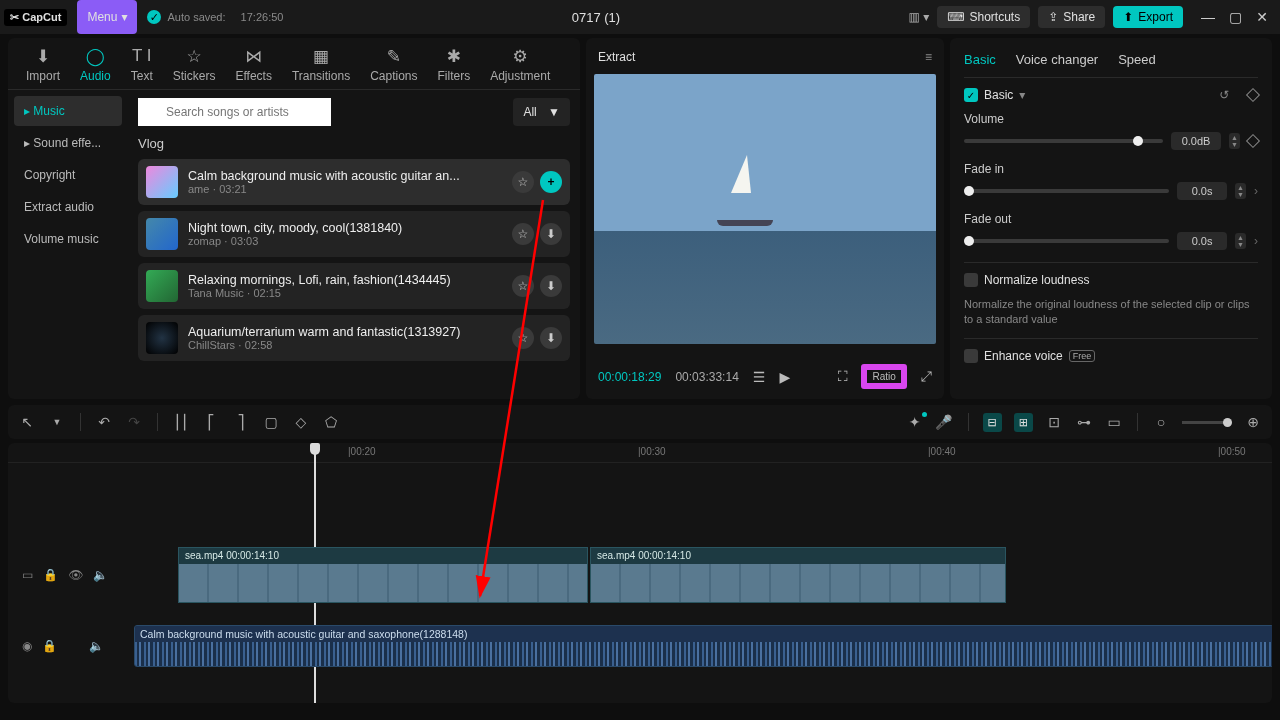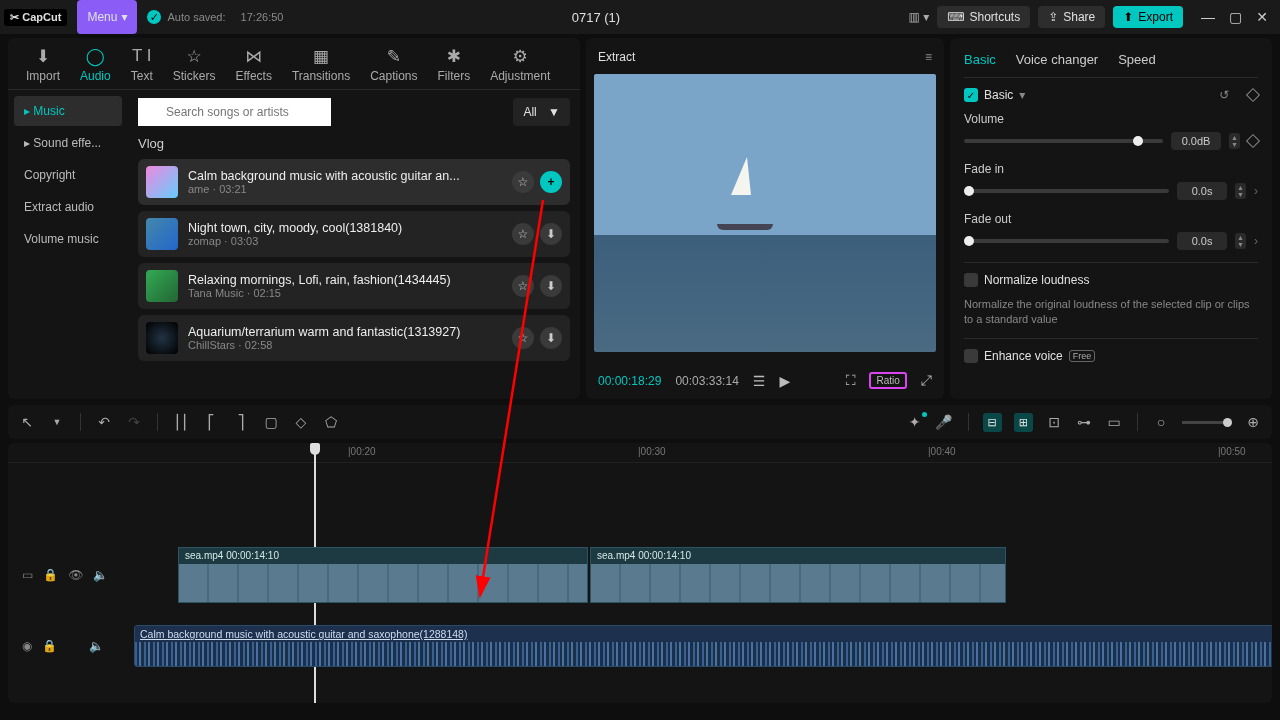--- a/index.html
+++ b/index.html
@@ -52,21 +52,21 @@
   .player { flex:1; background:#141414; border-radius:6px; margin:4px 6px 0 6px; display:flex; flex-direction:column; padding:8px;}
   .player-head { display:flex; justify-content:space-between; align-items:center; padding:4px 4px 10px;}
   .preview { flex:1; background: linear-gradient(#7ba4c9 0%, #7ba4c9 58%, #3c5f7c 58%, #4a6a82 100%); border-radius:2px; position:relative; overflow:hidden;}
   .sailboat { position:absolute; left:40%; top:30%; width:0; height:0; border-left:16px solid transparent; border-right:4px solid transparent; border-bottom:38px solid #f5f5f0;}
   .hull { position:absolute; left:36%; top:54%; width:56px; height:6px; background:#445; border-radius:0 0 6px 6px;}
   .player-controls { display:flex; align-items:center; gap:14px; padding:20px 4px 2px; color:#999;}
   .pc-time { color:#00c7c0; font-size:12px;}
   .pc-dur { color:#aaa; font-size:12px;}
   .pc-spacer { flex:1;}
   .pc-icon { font-size:14px; color:#bbb;}
-  .ratio-btn { border:2px solid #d946ef; padding:1px 5px; border-radius:3px; font-size:10px; color:#bbb;}
+  .ratio-btn { border:6px solid #d946ef; padding:1px 5px; border-radius:3px; font-size:10px; color:#bbb;}
   
   .inspector { width:322px; background:#141414; border-radius:6px; margin:4px 8px 0 0; padding:0 14px; overflow:hidden;}
   .insp-tabs { display:flex; gap:20px; padding:14px 0 10px;}
   .insp-tab { font-size:13px; color:#ccc; font-weight:500;}
   .insp-tab.active { color:#00c7c0;}
   .insp-section-head { display:flex; align-items:center; gap:6px; padding:10px 0; border-top:1px solid #2a2a2a;}
   .checkbox { width:14px; height:14px; background:#00c7c0; border-radius:3px; display:flex; align-items:center; justify-content:center; color:#000; font-size:10px;}
   .checkbox.off { background:#3a3a3a;}
   .insp-head-spacer {flex:1;}
   .prop-row { margin-bottom:12px;}
@@ -94,21 +94,21 @@
   .playhead { position:absolute; top:0; bottom:0; width:2px; background:#ddd; left:306px;}
   .playhead::before { content:''; position:absolute; top:0; left:-4px; width:10px; height:12px; background:#ddd; border-radius:2px 2px 5px 5px;}
   .tl-body { position:relative; height:240px;}
   .track-row { position:absolute; left:0; right:0; display:flex; align-items:center;}
   .track-head { width:120px; display:flex; align-items:center; gap:10px; padding-left:14px; color:#888;}
   .clip-area { flex:1; position:relative; height:100%;}
   .video-clip { position:absolute; height:56px; background:#1d3a42; border:1px solid #2a5560; border-radius:0; overflow:hidden;}
   .clip-label { position:absolute; top:2px; left:6px; font-size:10px; color:#d5e8e5; z-index:2;}
   .clip-thumbs { position:absolute; top:16px; left:0; right:0; bottom:0; background: repeating-linear-gradient(90deg, #5a7a8f 0, #5a7a8f 28px, #4a6a7f 28px, #4a6a7f 30px);}
   .audio-clip { position:absolute; height:42px; background:#1a2f4a; border:1px solid #2a4a6a; border-radius:3px; overflow:hidden;}
-  .audio-label { font-size:10.5px; color:#cde; padding:2px 5px; background:rgba(30,50,80,0.8);text-decoration:underline;}
+  .audio-label { font-size:10.5px; color:#cde; padding:2px 5px; background:rgba(30,50,80,0.8);}
   .waveform { position:absolute; top:16px; left:0; right:0; bottom:0; background: repeating-linear-gradient(90deg, #3a6090 0, #3a6090 2px, #1a2f4a 2px, #1a2f4a 4px, #4a70a0 4px, #4a70a0 6px, #1a2f4a 6px, #1a2f4a 9px);}
   
   .arrow-annot { position:absolute; pointer-events:none; z-index:100;}
   
 </style>
 </head>
 <body>
 
 <div class="titlebar">
   <span class="logo">✂ CapCut</span>

